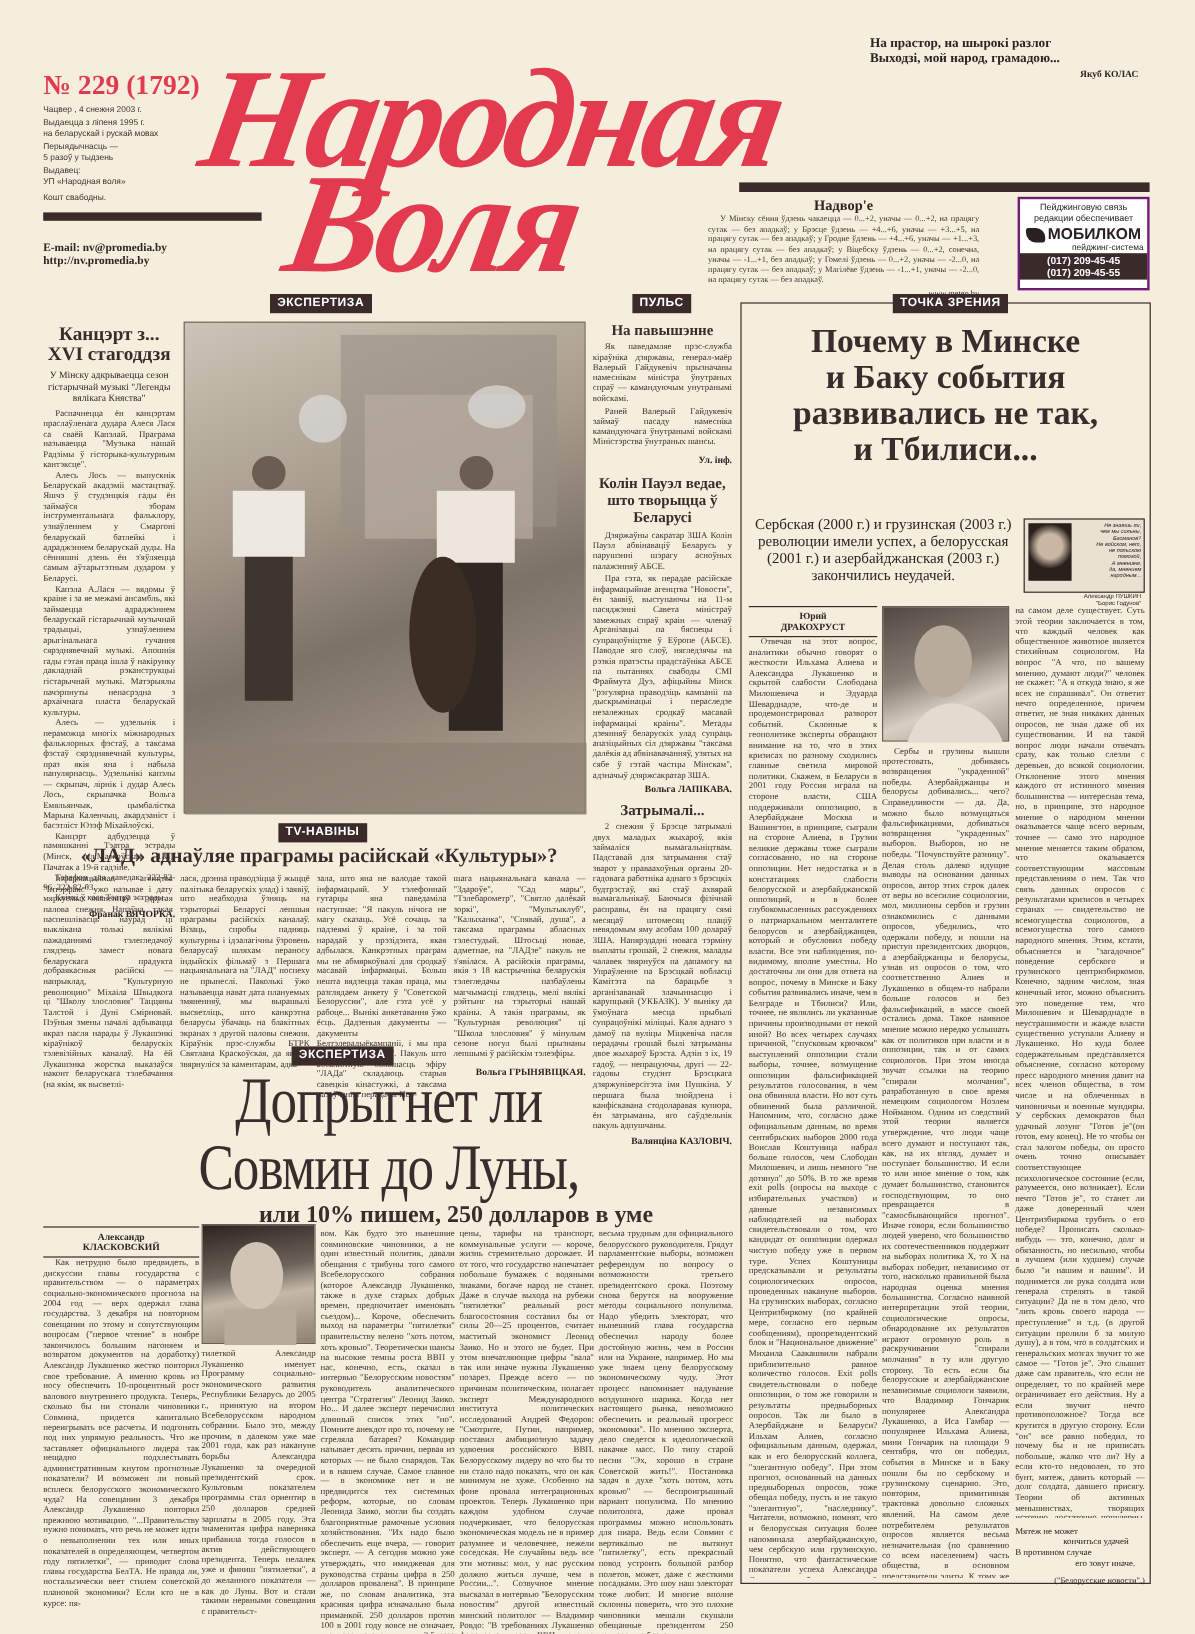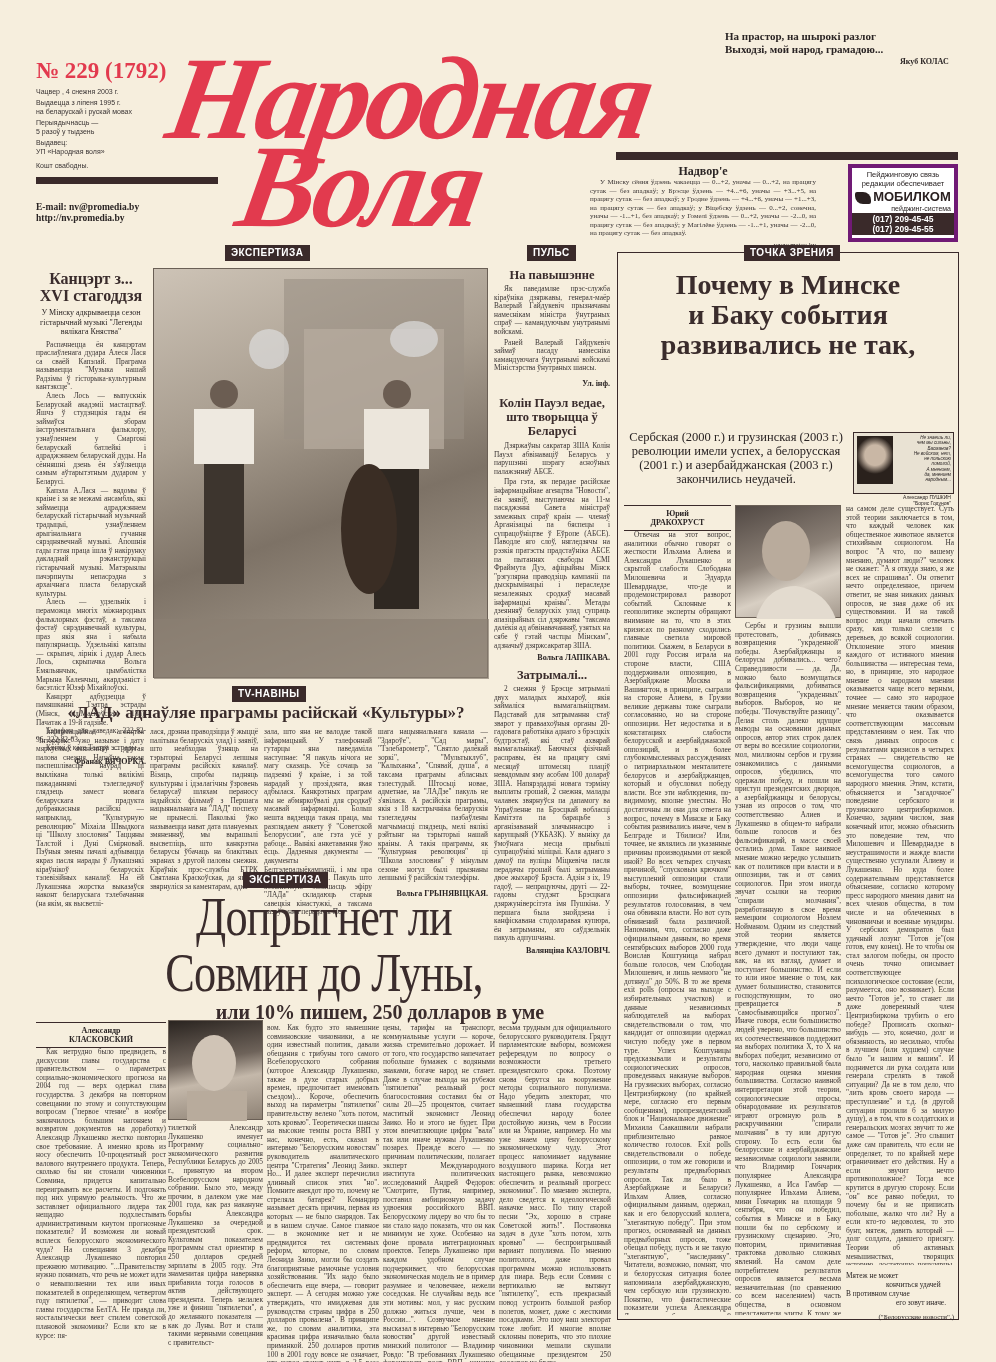--- a/index.html
+++ b/index.html
@@ -69,21 +69,21 @@
 <div class="abs b" style="left:900px;top:57px;font-size:8px;">Якуб КОЛАС</div>
 
 <div class="bar" style="left:616px;top:152px;width:342px;height:8px;"></div>
 
 <div class="abs" style="left:590px;top:164px;width:226px;">
   <div class="it b" style="text-align:center;font-size:12px;line-height:14px;">Надвор'е</div>
   <div class="txt" style="font-size:7px;line-height:8.5px;text-indent:10px;">У Мінску сёння ўдзень чакаецца — 0...+2, уначы — 0...+2, на працягу сутак — без ападкаў; у Брэсце ўдзень — +4...+6, уначы — +3...+5, на працягу сутак — без ападкаў; у Гродне ўдзень — +4...+6, уначы — +1...+3, на працягу сутак — без ападкаў; у Віцебску ўдзень — 0...+2, сонечна, уначы — -1...+1, без ападкаў; у Гомелі ўдзень — 0...+2, уначы — -2...0, на працягу сутак — без ападкаў; у Магілёве ўдзень — -1...+1, уначы — -2...0, на працягу сутак — без ападкаў.</div>
   <div class="it" style="text-align:right;font-size:7px;margin-top:3px;">www.meteo.by</div>
 </div>
 
-<div class="abs" style="left:848px;top:164px;width:110px;height:78px;border:4px solid #701a75;background:#fff;font-family:'Liberation Sans',sans-serif;">
+<div class="abs" style="left:848px;top:164px;width:110px;height:78px;border:2px solid #701a75;background:#fff;font-family:'Liberation Sans',sans-serif;">
   <div style="font-size:7.5px;text-align:center;line-height:9px;margin-top:2px;">Пейджинговую связь</div>
   <div style="font-size:7.5px;text-align:center;line-height:9px;">редакции обеспечивает</div>
   <div style="display:flex;align-items:flex-end;justify-content:center;margin-top:1px;">
     <span style="display:inline-block;width:16px;height:12px;background:#2a2020;border-radius:2px 8px 2px 8px;margin-right:2px;"></span>
     <span style="font-size:13px;font-weight:bold;color:#2a2020;">МОБИЛКОМ</span>
   </div>
   <div style="font-size:7px;text-align:right;padding-right:3px;line-height:9px;">пейджинг-система</div>
   <div style="background:#3a2a2a;color:#fff;font-weight:bold;font-size:8.5px;line-height:10px;text-align:center;padding:1px 0;">
     <div>(017) 209-45-45</div>
     <div>(017) 209-45-55</div>
@@ -175,20 +175,21 @@
   <div class="txt" style="font-size:7.4px;line-height:8.6px;">весьма трудным для официального белорусского руководителя. Грядут парламентские выборы, возможен референдум по вопросу о возможности третьего президентского срока. Поэтому снова берутся на вооружение методы социального популизма. Надо убедить электорат, что нынешний глава государства обеспечил народу более достойную жизнь, чем в России или на Украине, например. Но мы уже знаем цену белорусскому экономическому чуду. Этот процесс напоминает надувание воздушного шарика. Когда нет настоящего рынка, невозможно обеспечить и реальный прогресс экономики". По мнению эксперта, дело сведется к идеологической накачке масс. По типу старой песни "Эх, хорошо в стране Советской жить!". Постановка задач в духе "хоть потом, хоть кровью" — беспроигрышный вариант популизма. По мнению политолога, даже провал программы можно использовать для пиара. Ведь если Совмин с вертикалью не вытянут "пятилетку", есть прекрасный повод устроить большой разбор полетов, может, даже с жесткими посадками. Это шоу наш электорат тоже любит. И многие вполне склонны поверить, что это плохие чиновники мешали скушали обещанные президентом 250 долларов на брата.</div>
 
 </div>
 
 <div class="frame" style="left:617px;top:252px;width:342px;height:1068px;"></div>
 <div class="rubric" style="left:744px;top:245px;">ТОЧКА ЗРЕНИЯ</div>
 <div class="headline abs" style="left:620px;top:270px;width:336px;font-size:28px;line-height:30px;">
   <div>Почему в Минске</div>
   <div>и Баку события</div>
   <div>развивались не так,</div>
+  <div>и Тбилиси...</div>
 </div>
 <div class="abs it" style="left:628px;top:430px;width:216px;text-align:center;font-size:12.5px;line-height:14px;">Сербская (2000 г.) и грузинская (2003 г.) революции имели успех, а белорусская (2001 г.) и азербайджанская (2003 г.) закончились неудачей.</div>
 
 <div class="abs" style="left:853px;top:432px;width:101px;height:62px;border:1px solid #3a2a2a;background:#e9e2d3;display:flex;">
   <div class="photo" style="position:relative;width:36px;height:48px;margin:3px;background:radial-gradient(circle at 50% 40%,#c9b7a5 0 30%,#2a211c 55%);border:none;"></div>
   <div style="flex:1;font-family:'Liberation Sans',sans-serif;font-style:italic;font-size:4.6px;line-height:5.3px;text-align:right;padding:2px 2px 0 0;">
     <div>Не знаешь ли,</div>
     <div>чем мы сильны,</div>
     <div>Басманов?</div>
     <div>Не войском, нет,</div>

